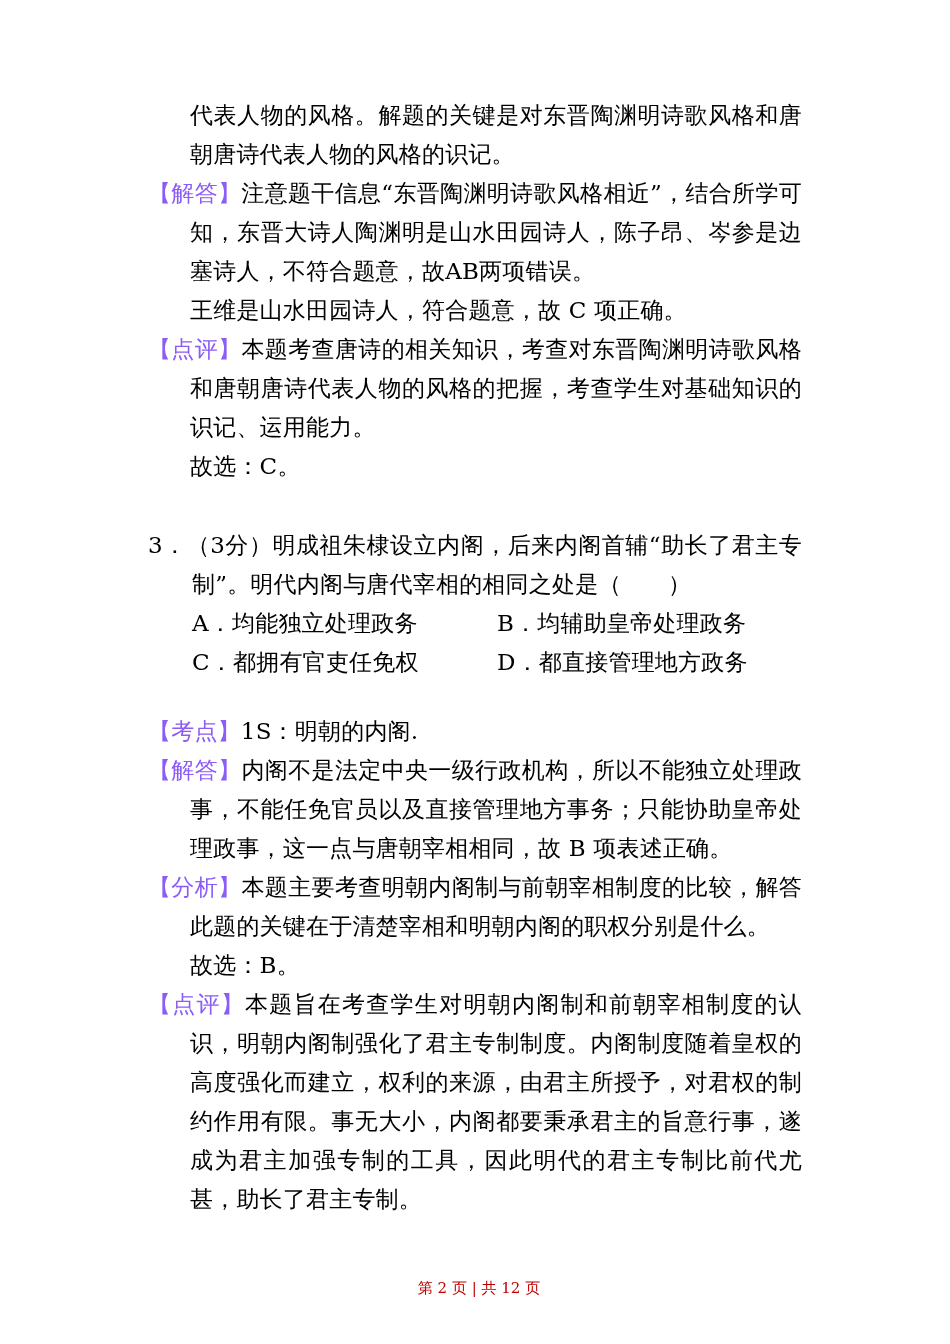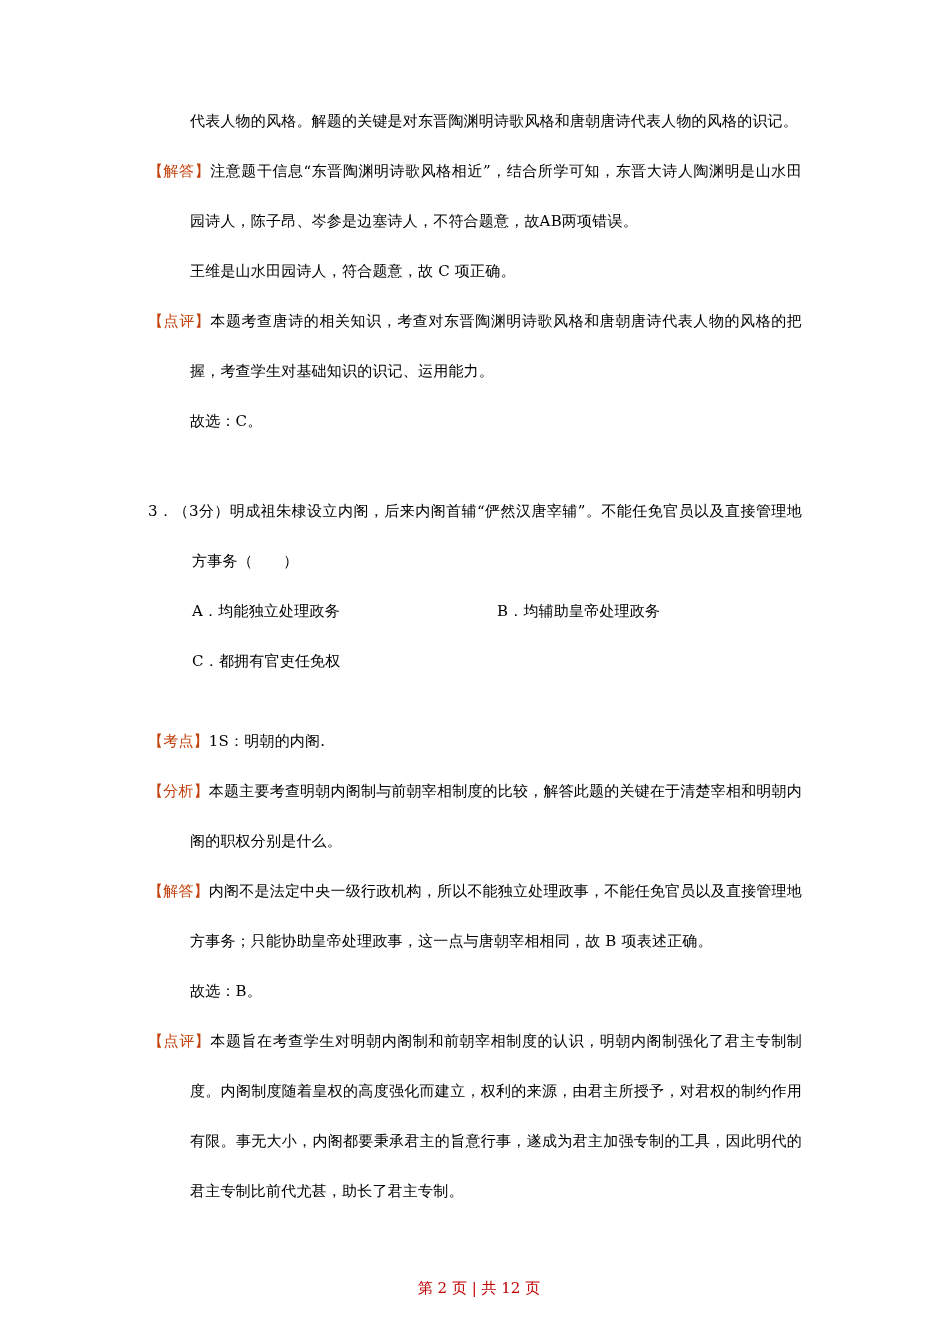--- a/index.html
+++ b/index.html
@@ -16,38 +16,38 @@
     overflow: hidden;
   }
   .page {
     position: relative;
     width: 950px;
     height: 1344px;
     box-sizing: border-box;
     padding: 96px 148px 0 148px;
   }
   .doc-body {
-    font-size: 15px;
-    line-height: 50px;
+    font-size: 23px;
+    line-height: 39px;
     letter-spacing: 0.2px;
   }
   .para {
     margin: 0;
     text-align: justify;
     text-justify: inter-ideograph;
   }
   .indent-hang {
     padding-left: 42px;
     text-indent: -42px;
   }
   .indent-1 {
     padding-left: 42px;
   }
   .tag {
-    color: #c2410c;
+    color: #8b5cf6;
     font-weight: normal;
   }
   .q-num {
     padding-left: 44px;
     text-indent: -44px;
   }
   .options {
     display: flex;
     padding-left: 44px;
   }
@@ -81,37 +81,38 @@
 
     <p class="para indent-1">王维是山水田园诗人，符合题意，故 C 项正确。</p>
 
 
     <p class="para indent-hang"><span class="tag">【点评】</span><span>本题考查唐诗的相关知识，考查对东晋陶渊明诗歌风格和唐朝唐诗代表人物的风格的把握，考查学生对基础知识的识记、运用能力。</span></p>
 
     <p class="para indent-1">故选：C。</p>
 
     <div class="spacer-lg"></div>
 
-    <p class="para q-num"><span>3．</span><span>（3分）明成祖朱棣设立内阁，后来内阁首辅“俨然汉唐宰辅”。不能任免官员以及直接管理地方事务（　　）</span></p>
+    <p class="para q-num"><span>3．</span><span>（3分）明成祖朱棣设立内阁，后来内阁首辅“助长了君主专制”。明代内阁与唐代宰相的相同之处是（　　）</span></p>
 
     <div class="options">
       <div class="opt">A．均能独立处理政务</div>
       <div class="opt">B．均辅助皇帝处理政务</div>
     </div>
     <div class="options">
       <div class="opt">C．都拥有官吏任免权</div>
+      <div class="opt">D．都直接管理地方政务</div>
     </div>
 
     <div class="spacer-md"></div>
 
     <p class="para indent-hang"><span class="tag">【考点】</span><span>1S：明朝的内阁.</span></p>
 
+    <p class="para indent-hang"><span class="tag">【解答】</span><span>内阁不是法定中央一级行政机构，所以不能独立处理政事，不能任免官员以及直接管理地方事务；只能协助皇帝处理政事，这一点与唐朝宰相相同，故 B 项表述正确。</span></p>
+
     <p class="para indent-hang"><span class="tag">【分析】</span><span>本题主要考查明朝内阁制与前朝宰相制度的比较，解答此题的关键在于清楚宰相和明朝内阁的职权分别是什么。</span></p>
-
-    <p class="para indent-hang"><span class="tag">【解答】</span><span>内阁不是法定中央一级行政机构，所以不能独立处理政事，不能任免官员以及直接管理地方事务；只能协助皇帝处理政事，这一点与唐朝宰相相同，故 B 项表述正确。</span></p>
 
     <p class="para indent-1">故选：B。</p>
 
     <p class="para indent-hang"><span class="tag">【点评】</span><span>本题旨在考查学生对明朝内阁制和前朝宰相制度的认识，明朝内阁制强化了君主专制制度。内阁制度随着皇权的高度强化而建立，权利的来源，由君主所授予，对君权的制约作用有限。事无大小，内阁都要秉承君主的旨意行事，遂成为君主加强专制的工具，因此明代的君主专制比前代尤甚，助长了君主专制。</span></p>
 
     <div class="spacer-lg"></div>
 
 
   </div>
 

